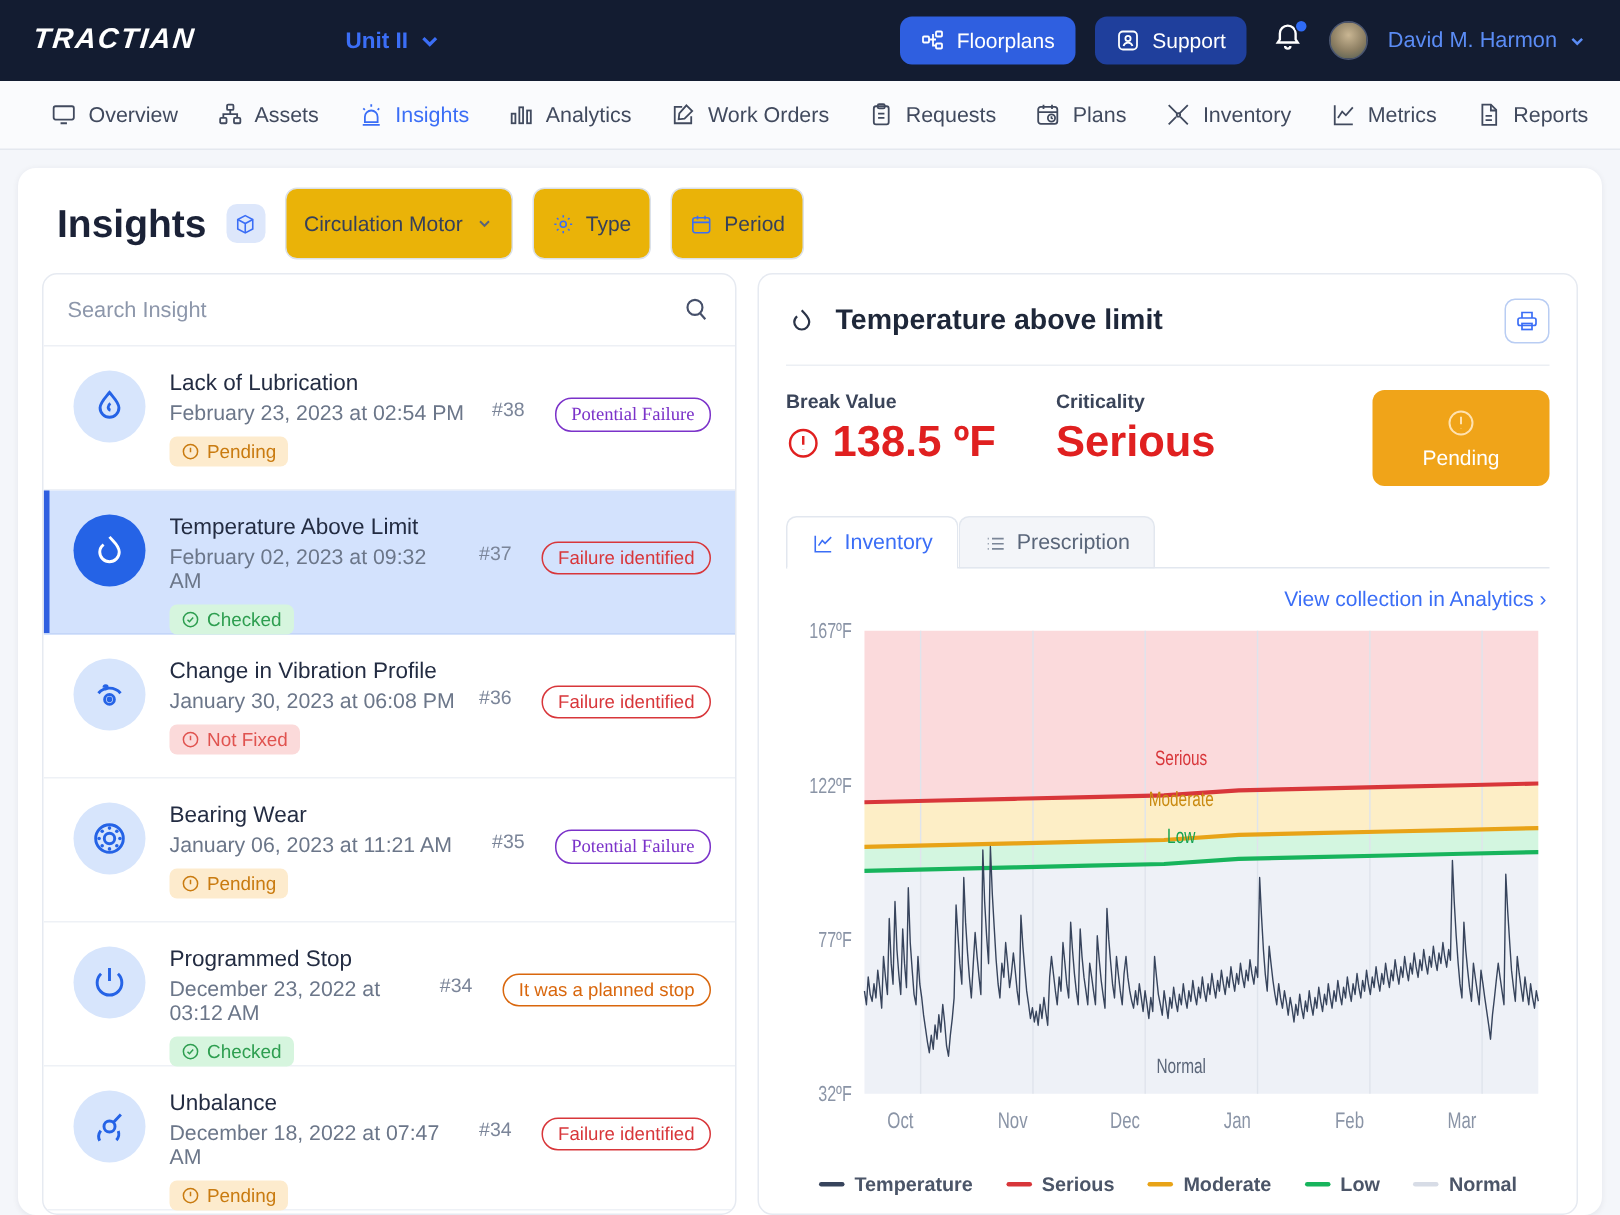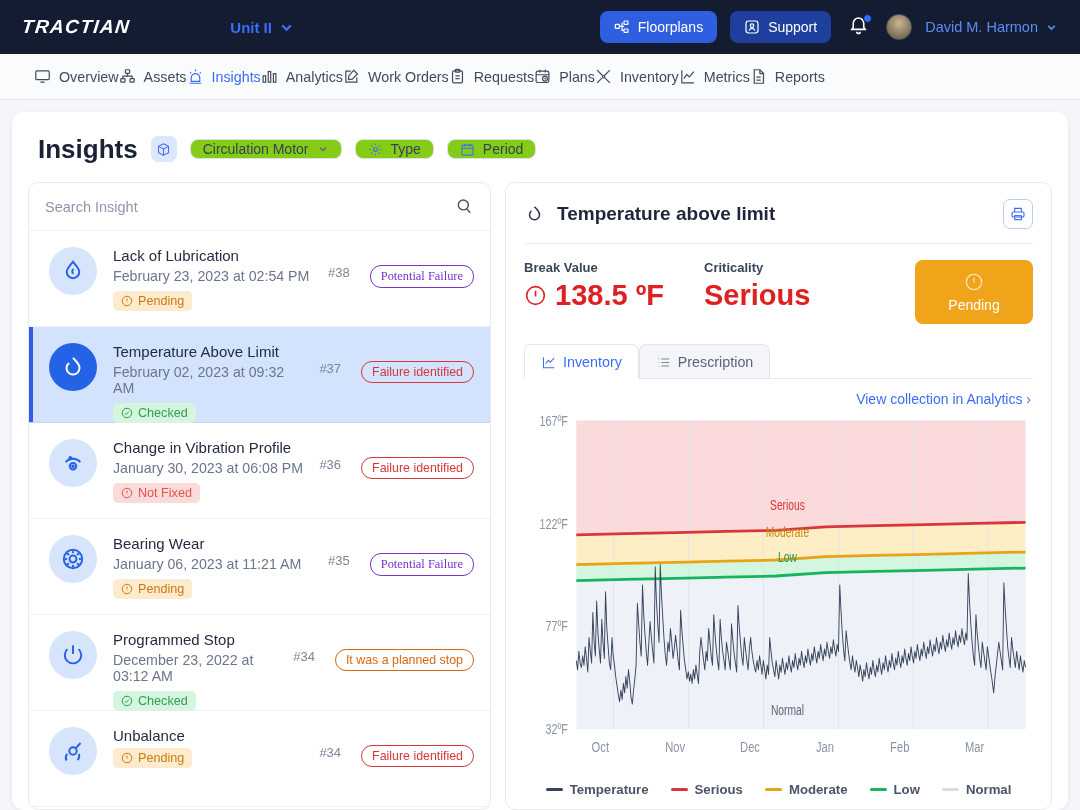--- a/index.html
+++ b/index.html
@@ -49,21 +49,21 @@
     border: 1.5px solid #4a5570; flex-shrink: 0;
   }
   .user-name {
     color: #5b8cf5; font-size: 14.5px; display: flex;
     align-items: center; gap: 7px; cursor: pointer;
   }
 
   
   .navbar {
     height: 46px; background: #fafbfd; border-bottom: 1px solid #e4e8ef;
-    display: flex; align-items: center; padding: 0 34px; 
+    display: flex; align-items: center; padding: 0 34px; gap: 26px;
   }
   .nav-item {
     display: flex; align-items: center; gap: 8px;
     font-size: 14.3px; color: #414a5e; cursor: pointer; white-space: nowrap;
   }
   .nav-item.active { color: #3b6ef6; }
   .nav-ico { width: 17px; height: 17px; display: block; }
 
   
   .page {
@@ -77,23 +77,23 @@
   .page-head {
     display: flex; align-items: center; gap: 13px;
     padding: 0 12px 0 12px; height: 42px;
   }
   .page-title { font-size: 26px; font-weight: bold; color: #1b2237; }
   .cube-badge {
     width: 26px; height: 26px; border-radius: 7px; background: #dde7fb;
     display: flex; align-items: center; justify-content: center;
   }
   .chip {
-    height: 20px; border: 1px solid #dbe1ea; border-radius: 8px;
+    height: 48px; border: 1px solid #dbe1ea; border-radius: 8px;
     display: flex; align-items: center; gap: 8px; padding: 0 12px;
-    font-size: 14px; color: #36405a; cursor: pointer; background: #84cc16;
+    font-size: 14px; color: #36405a; cursor: pointer; background: #eab308;
   }
 
   .panes { display: flex; gap: 14px; flex: 1; padding: 12px 2px 0 2px; min-height: 0; }
 
   
   .left {
     width: 463px; border: 1px solid #e6eaf1; border-radius: 10px;
     display: flex; flex-direction: column; overflow: hidden; background: #fff;
   }
   .search-row {
@@ -466,21 +466,21 @@
               <div class="outline-tag ot-planned">It was a planned stop</div>
             </div>
           </div>
           <div class="row">
             <div class="row-ico">
               <svg width="26" height="26" viewBox="0 0 24 24" fill="none" stroke="#2563e6" stroke-width="1.8" style="color:#2563e6">
                 <circle cx="12" cy="12" r="3.4"></circle>
                 <path d="M14.5 9.4 19 4.6M6.6 14.5c-1.4 2-1.6 4.4-.6 6.3M17.4 14.8c.7 2.1.2 4.2-1.2 5.6"></path>
               </svg>
             </div>
-            <div class="row-body"><div class="row-title">Unbalance</div><span class="tag pending"><svg width="12" height="12" viewBox="0 0 24 24" fill="none" stroke="currentColor" stroke-width="2">
+            <div class="row-body"><div class="row-title">Unbalance</div><div class="row-date">December 18, 2022 at 07:47 AM</div><span class="tag pending"><svg width="12" height="12" viewBox="0 0 24 24" fill="none" stroke="currentColor" stroke-width="2">
                   <circle cx="12" cy="12" r="9.5"></circle>
                   <path d="M12 7v6M12 16.3v.1"></path>
                 </svg>Pending</span></div>
             <div class="row-right">
               <div class="row-num">#34</div>
               <div class="outline-tag ot-failure">Failure identified</div>
             </div>
           </div>
         </div>
     </div>

